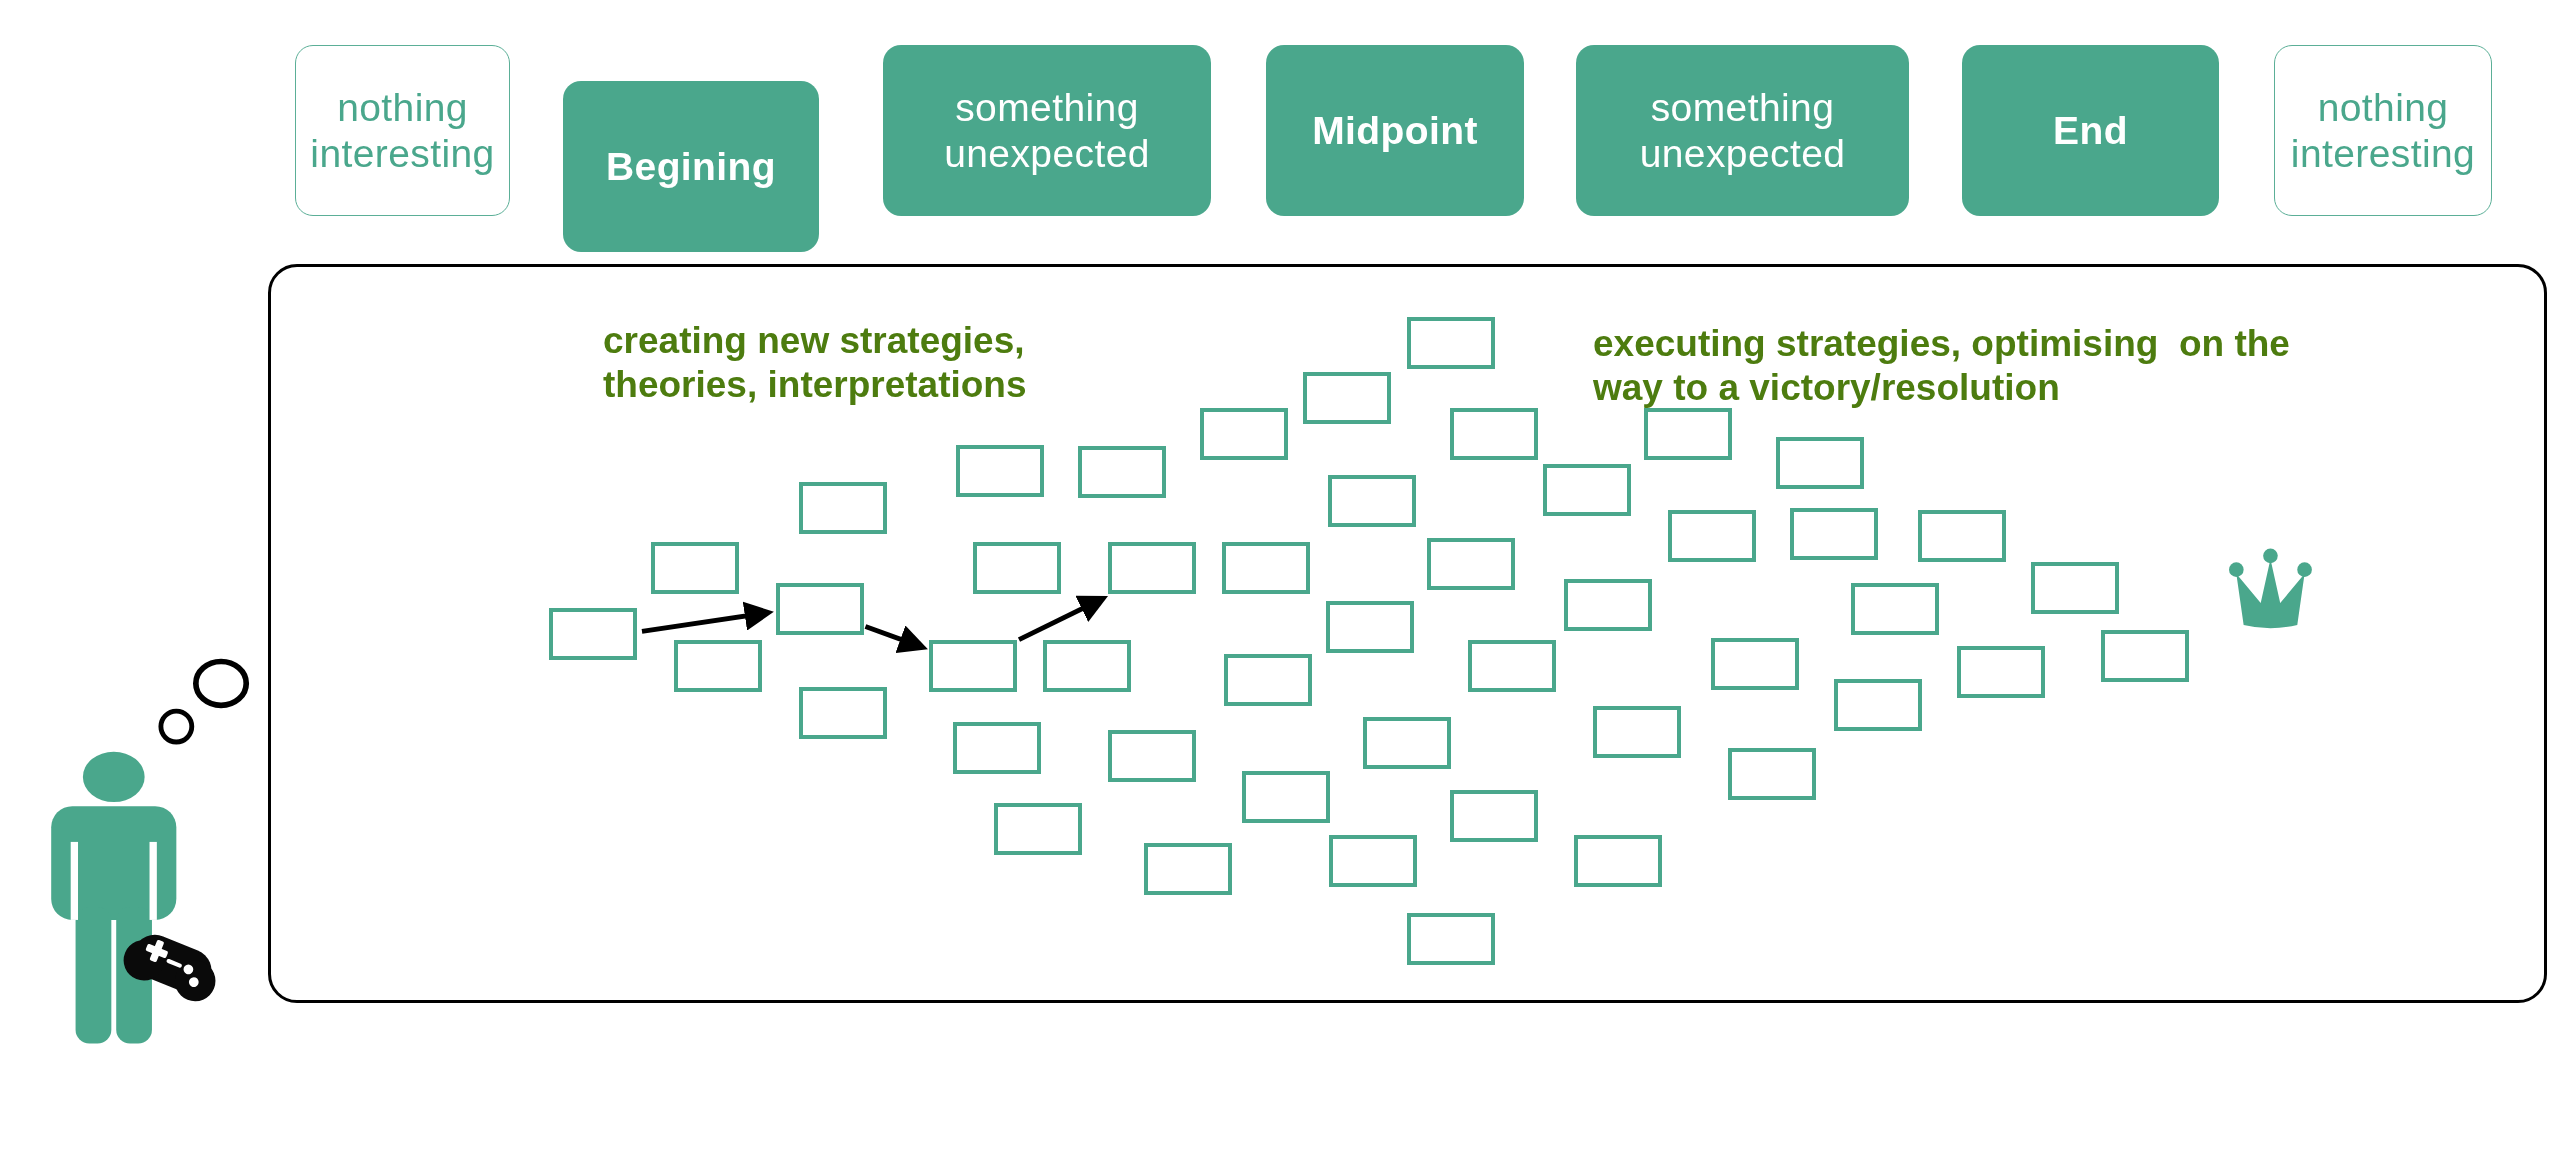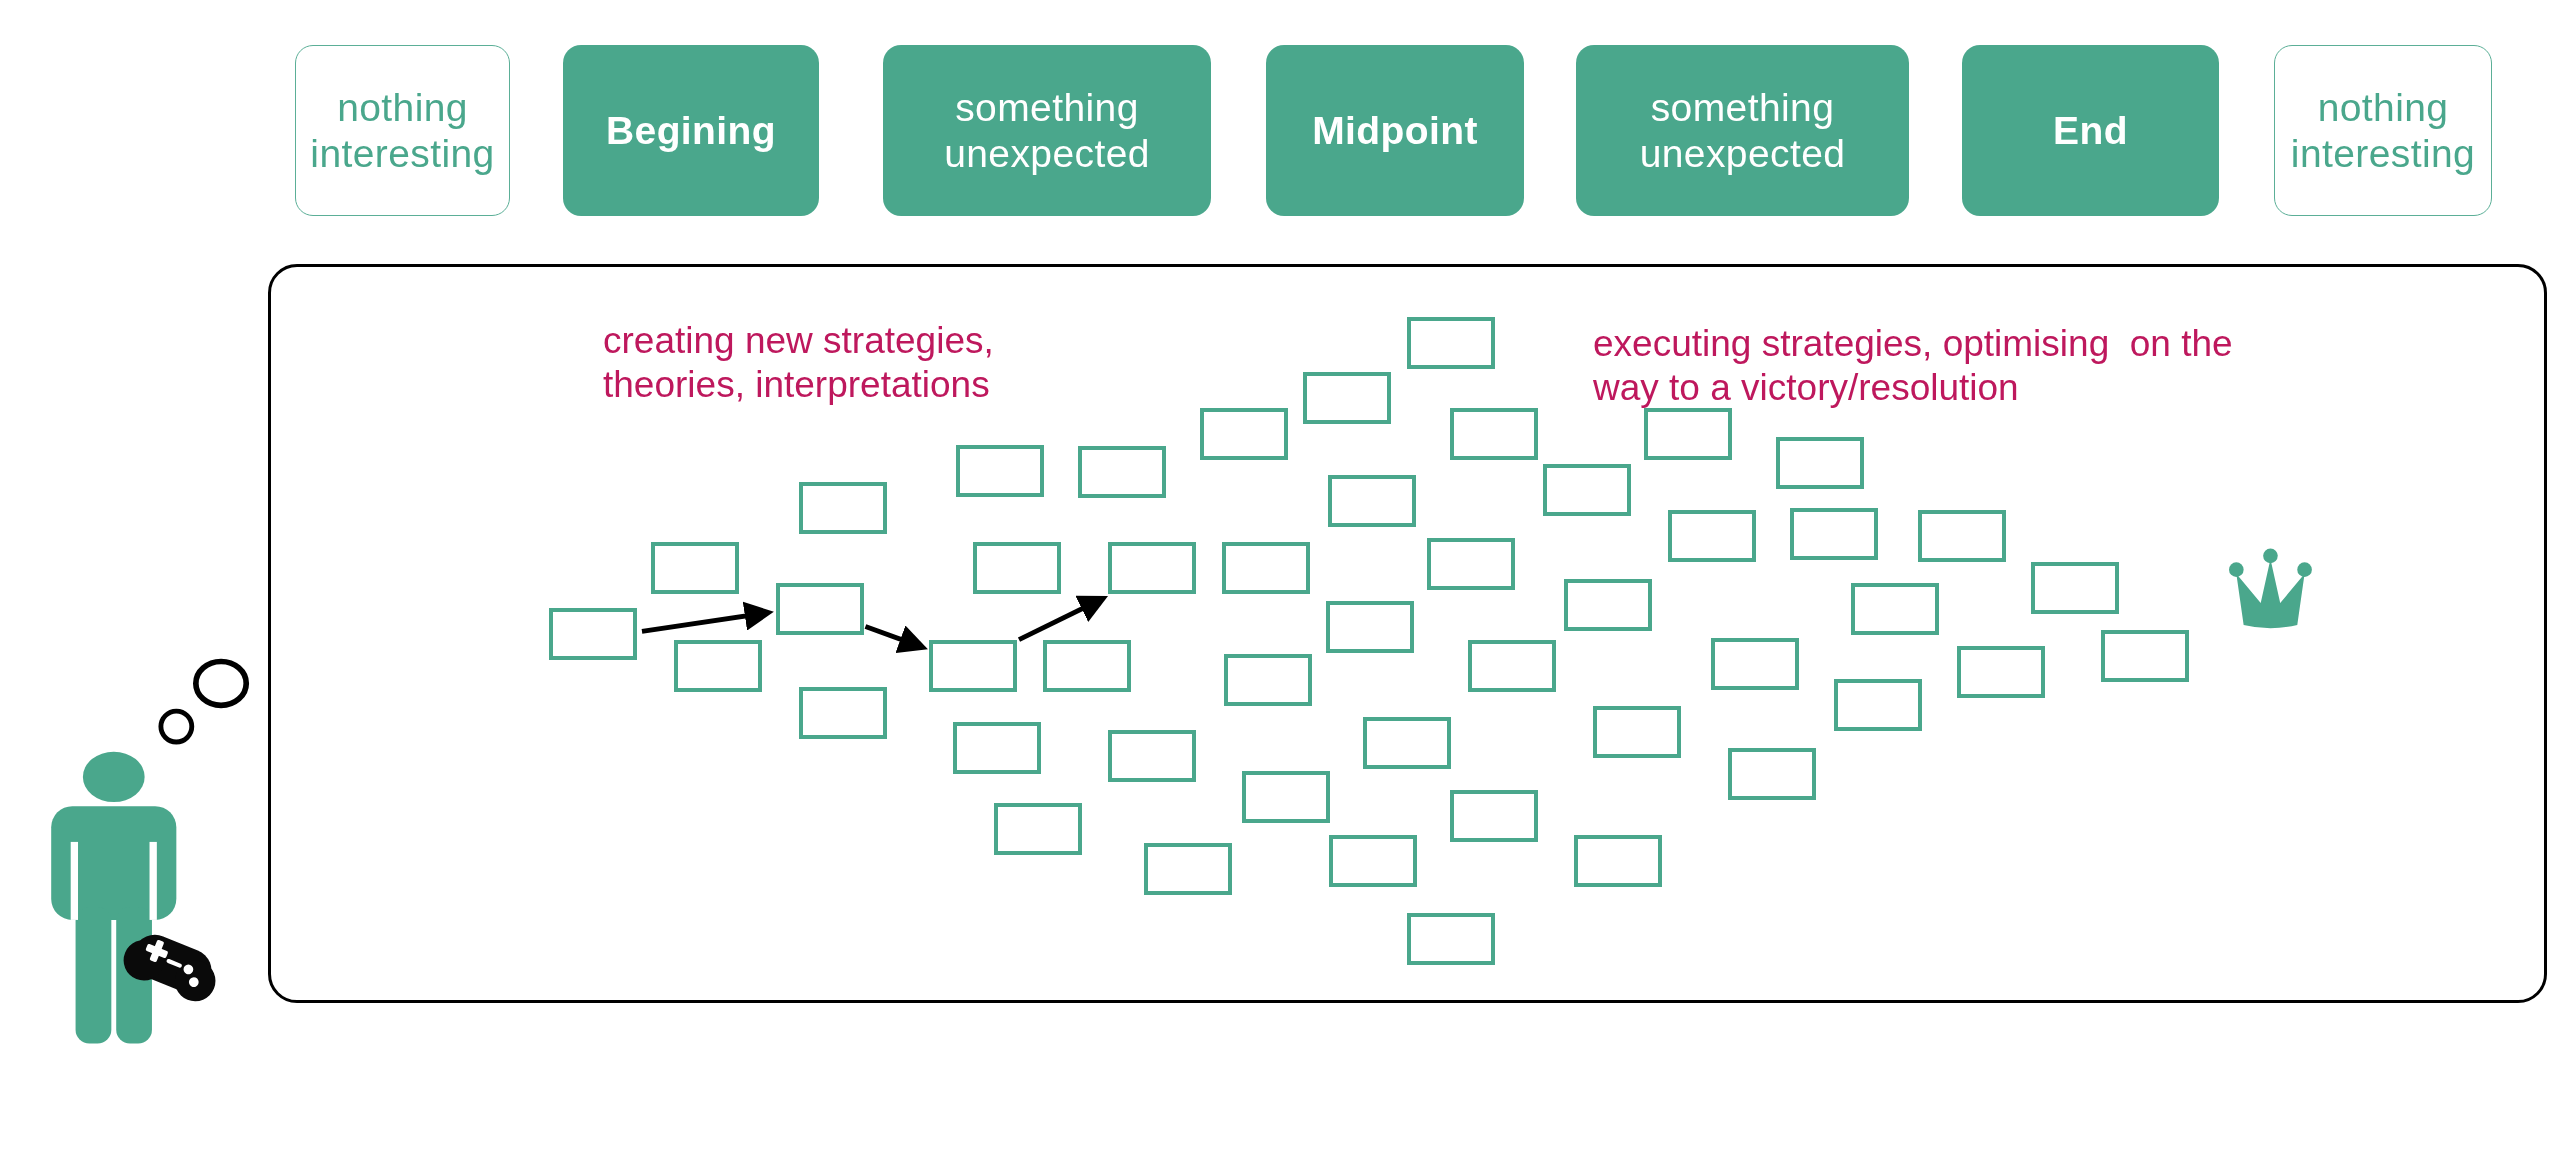--- a/index.html
+++ b/index.html
@@ -10,35 +10,35 @@
   
   .tl-box{
     position:absolute; top:45px; height:171px; box-sizing:border-box;
     border-radius:18px; display:flex; align-items:center; justify-content:center;
     text-align:center; font-size:39px; line-height:46px; letter-spacing:0.4px;
   }
   .tl-filled{ background:#4AA78C; color:#ffffff; }
   .tl-outline{ background:#ffffff; border:1.6px solid #5BAF97; color:#4AA78C; }
   .tl-bold{ font-weight:bold; }
   .tl-1{ left:295px;  width:215px; }
-  .tl-2{ left:563px;  width:256px; }
+  .tl-2{ left:563px;  width:256px;margin-top:36px; }
   .tl-3{ left:883px; width:328px; }
   .tl-4{ left:1266px; width:258px; }
   .tl-5{ left:1576px; width:333px; }
   .tl-6{ left:1962px; width:257px;align-items:center; }
   .tl-7{ left:2274px; width:218px; }
 
   
   .board{
     position:absolute; left:268px; top:264px; width:2279px; height:739px;
     box-sizing:border-box; border:3.3px solid #000000; border-radius:29px;
     background:#ffffff;
   }
   .annotation{
-    position:absolute; font-weight:normal; color:#be185d;
+    position:absolute; font-weight:bold; color:#4d7c0f;
     font-size:37px; line-height:44px; white-space:pre-wrap;
   }
   .annotation-left{ left:603px; top:319px; text-align:left; }
   .annotation-right{ left:1593px; top:322px; width:756px; }
 
   
   .mini-box{
     position:absolute; width:88px; height:52px; box-sizing:border-box;
     border:4.9px solid #4AA78C; background:#ffffff;
   }

